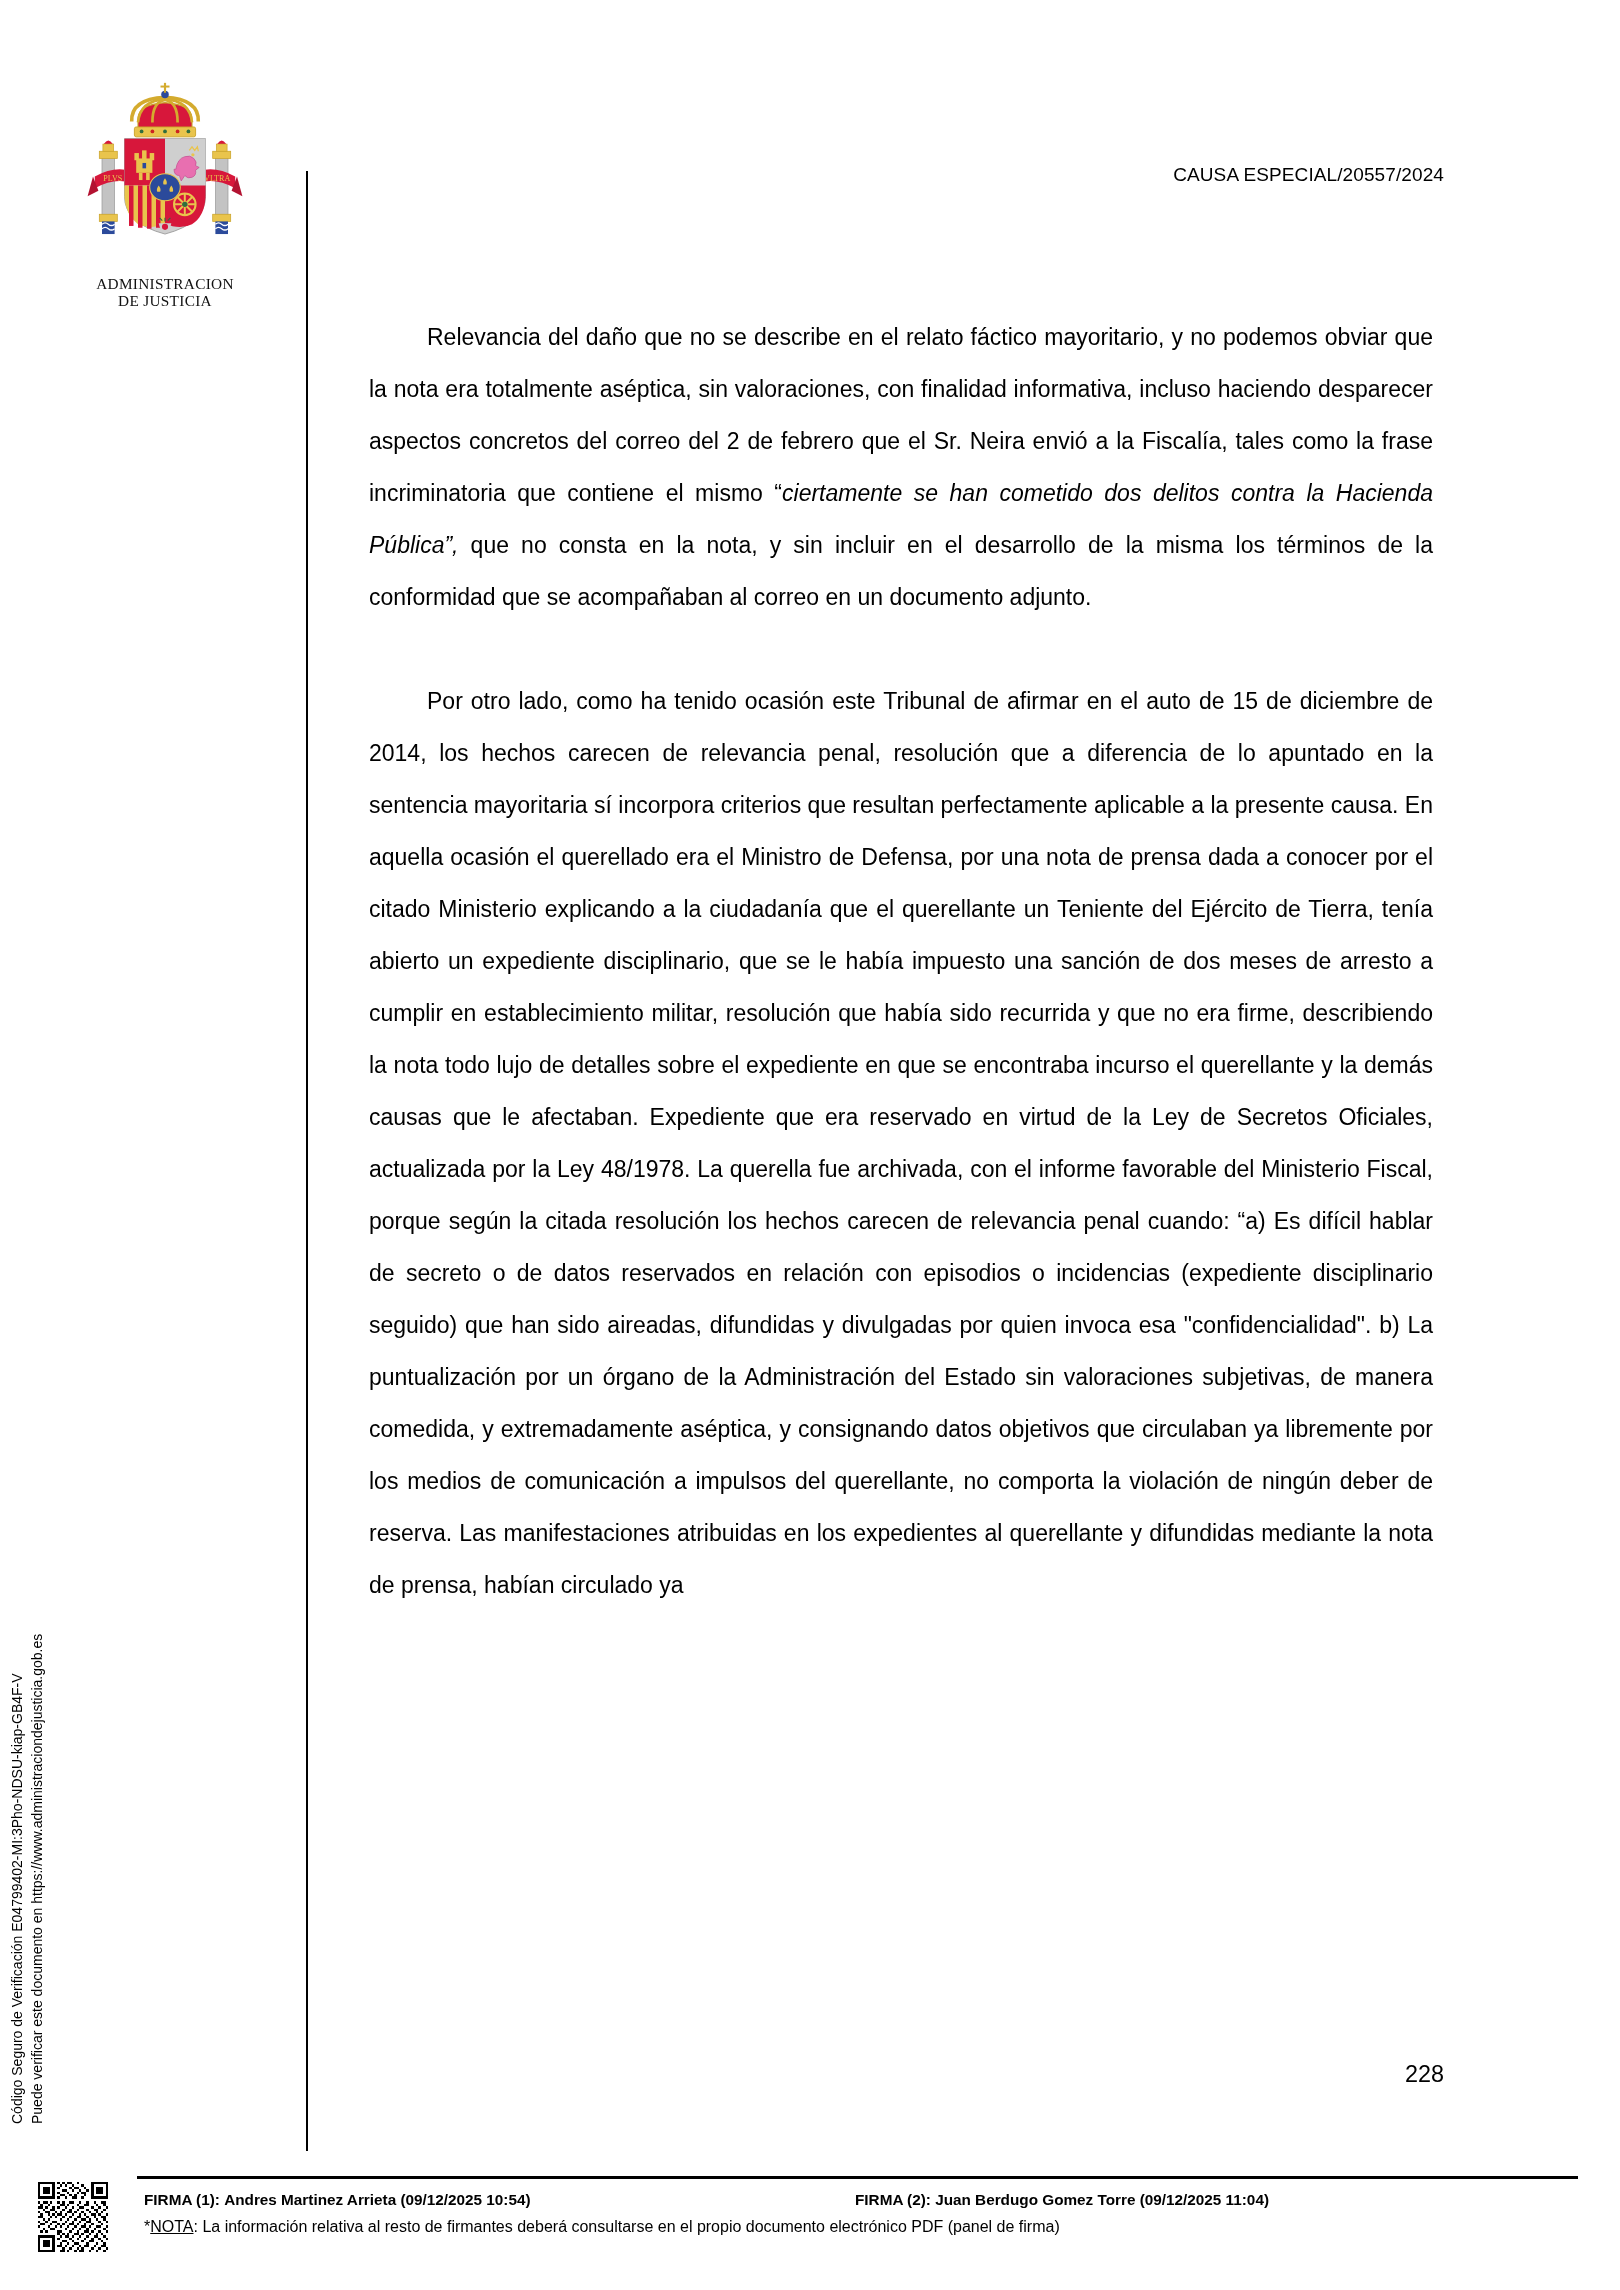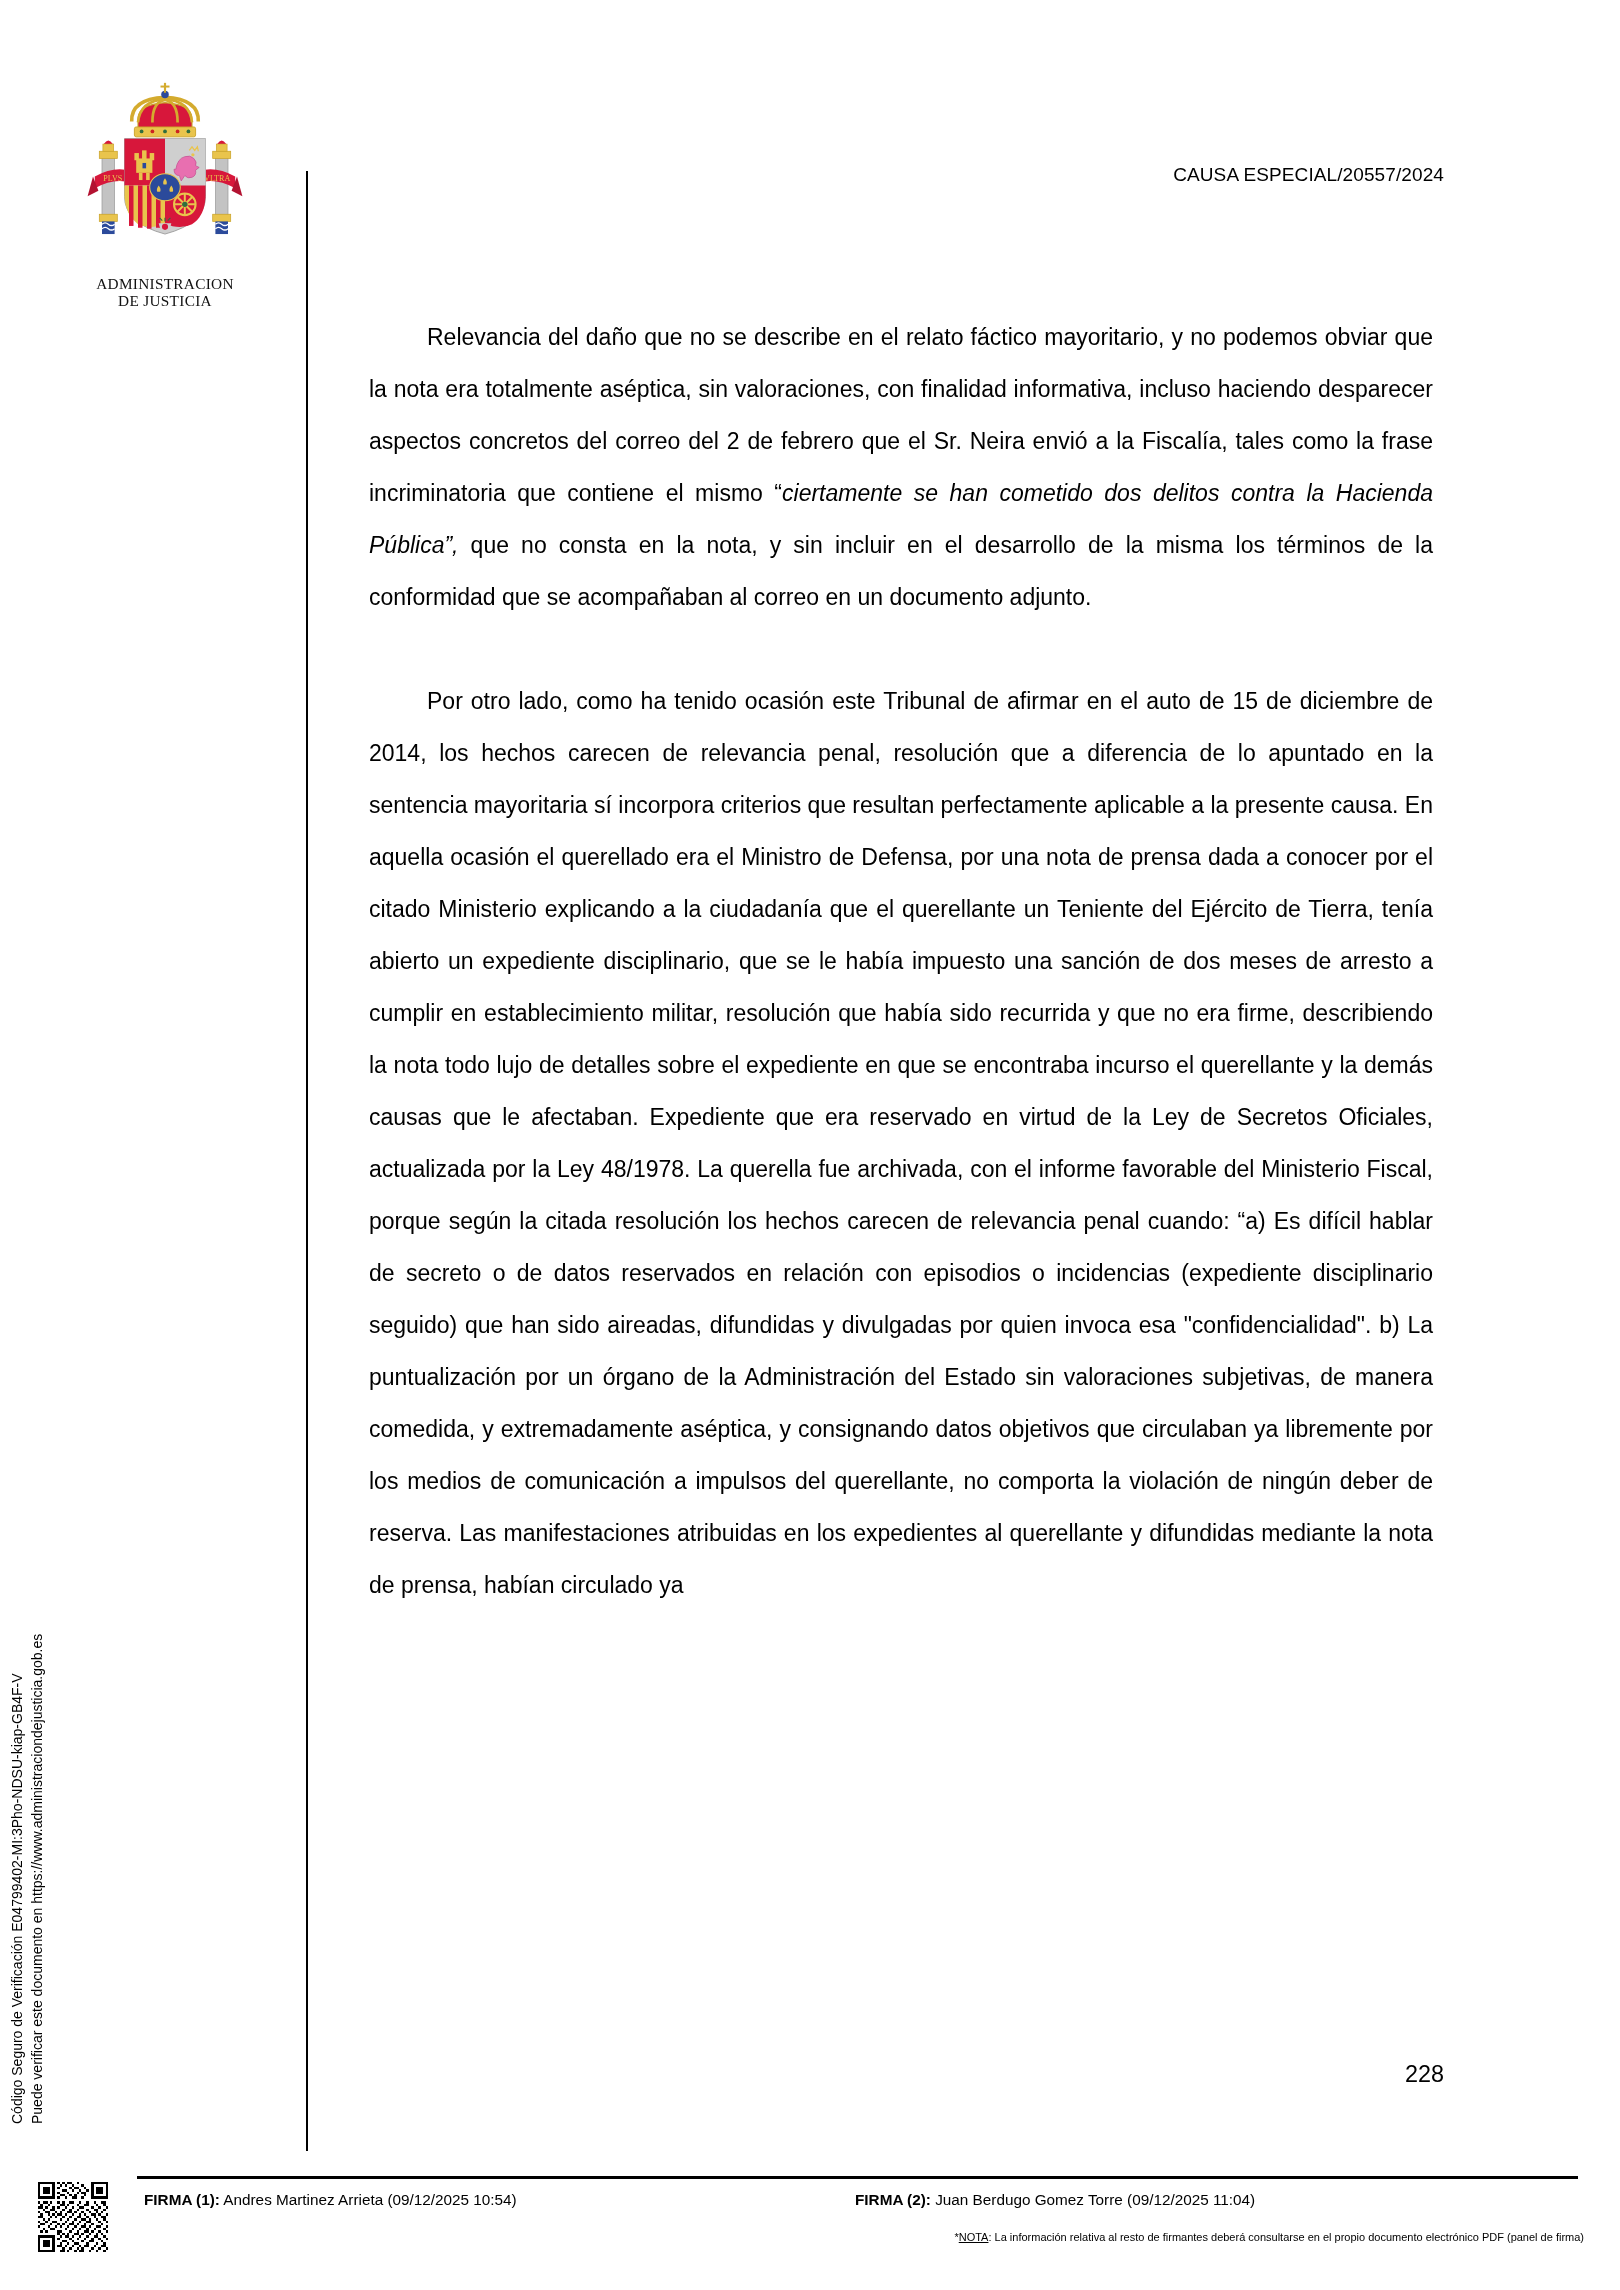--- a/index.html
+++ b/index.html
@@ -151,26 +151,25 @@
   }
   .firma-cell {
     font-size: 15.3px;
     line-height: 1.35;
     white-space: nowrap;
   }
   .firma-cell.left { width: 711px; }
   .firma-lbl {
     font-weight: bold;
   }
-  .firma-val { font-weight: normal; }
+  .firma-val { font-weight: bold; }
   .footer-note {
-    font-size: 11px;
-    margin-top: 20px;
+    font-size: 16px;
+    margin-top: 7px;
     white-space: nowrap;
-    text-align: right;
   }
   .footer-note .nota {
     text-decoration: underline;
   }
 
   
   .qr {
     position: absolute;
     left: 38px;
     top: 2182px;

